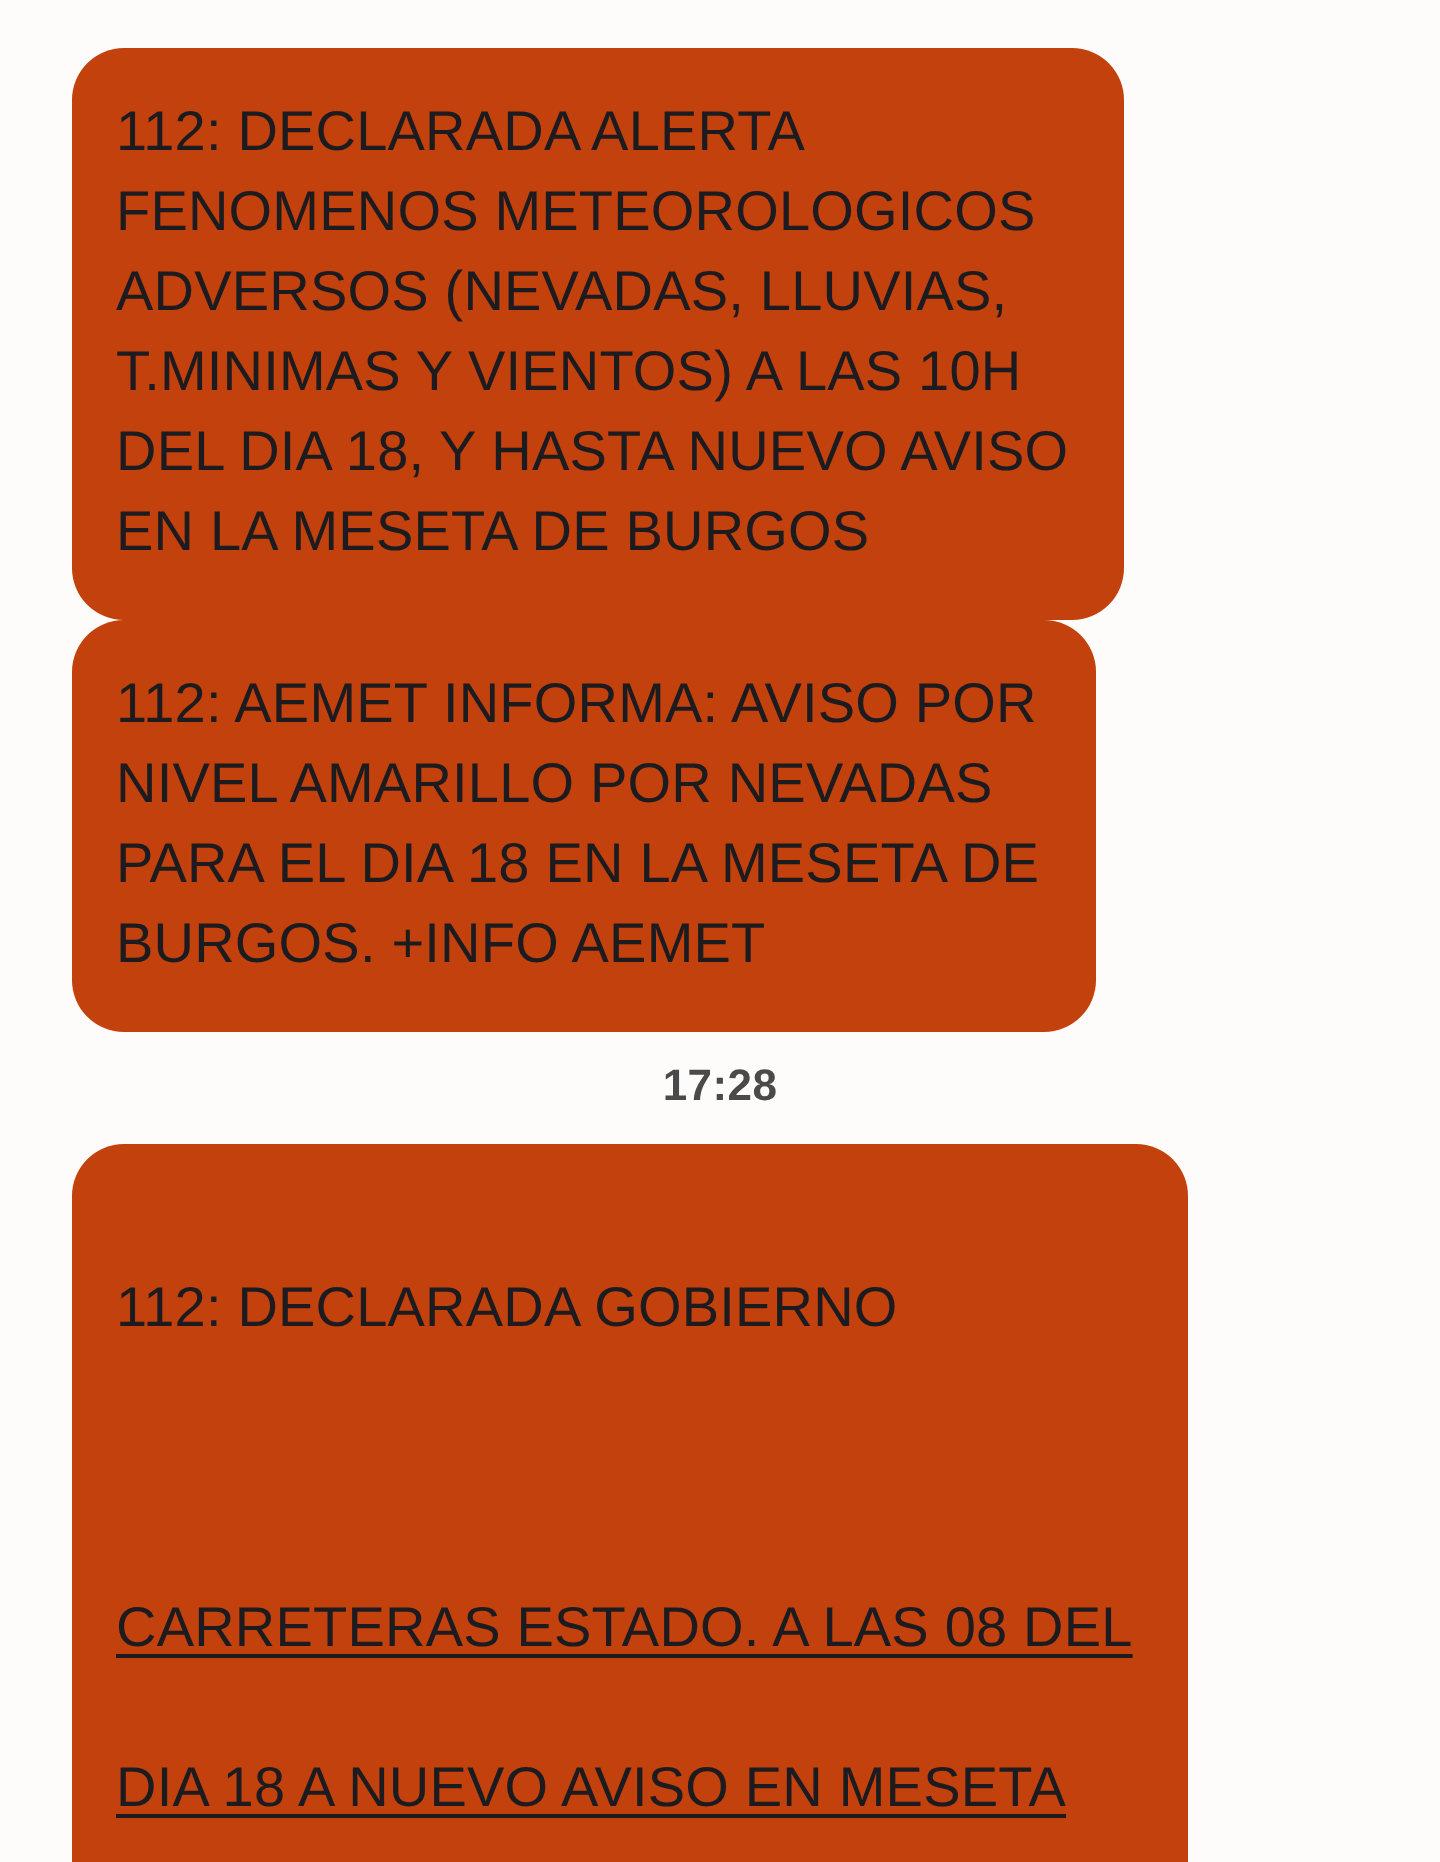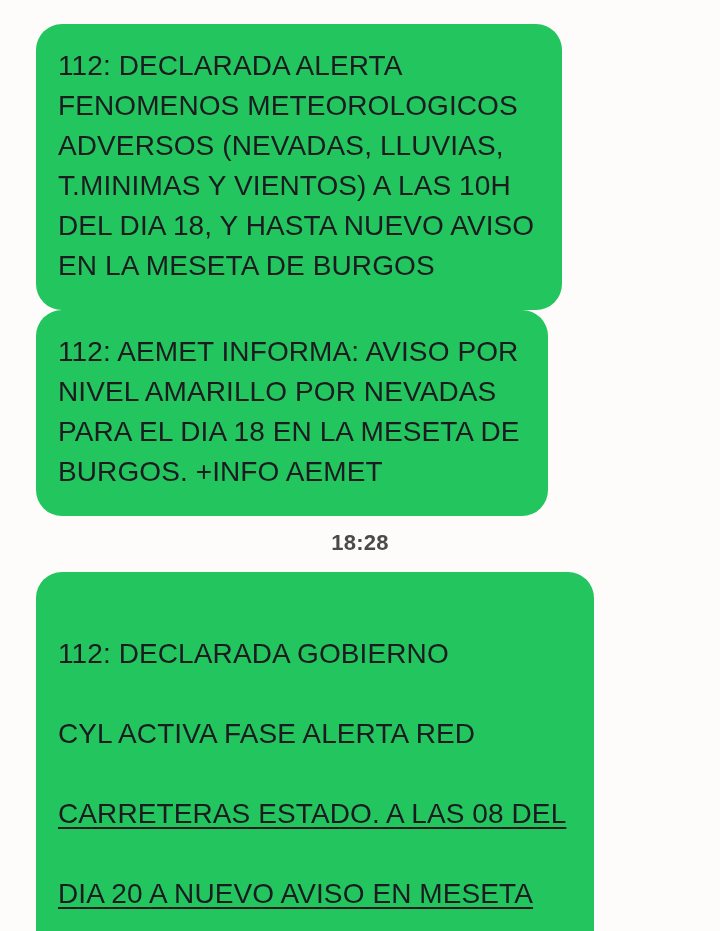--- a/index.html
+++ b/index.html
@@ -12,21 +12,21 @@
   }
   .thread {
     width: 720px;
     height: 931px;
     padding: 24px 36px 0 36px;
     display: flex;
     flex-direction: column;
     background: #fdfcfa;
   }
   .bubble {
-    background: #22c55e;
+    background: #c2410c;
     border-radius: 26px;
     padding: 22px 28px 24px 22px;
     max-width: 600px;
     align-self: flex-start;
   }
   .bubble-text {
     font-size: 28px;
     line-height: 40px;
     color: #1c1b1f;
     letter-spacing: 0.1px;
@@ -64,26 +64,26 @@
   <div class="gap-sm"></div>
 
   <div class="bubble">
     <div class="bubble-text">112: AEMET INFORMA: AVISO POR
 NIVEL AMARILLO POR NEVADAS
 PARA EL DIA 18 EN LA MESETA DE
 BURGOS. +INFO AEMET</div>
   </div>
 
   <div class="timestamp-row">
-    <span class="timestamp">18:28</span>
+    <span class="timestamp">17:28</span>
   </div>
 
   <div class="bubble">
     <div class="bubble-text">
       <span>112: DECLARADA GOBIERNO</span><br>
-      <span>CYL ACTIVA FASE ALERTA RED</span><br>
+      <br>
       <span class="ul">CARRETERAS ESTADO. A LAS 08 DEL</span><br>
-      <span class="ul">DIA 20 A NUEVO AVISO EN MESETA</span><br>
+      <span class="ul">DIA 18 A NUEVO AVISO EN MESETA</span><br>
       
     </div>
   </div>
 
 </div>
 
 </body></html>

